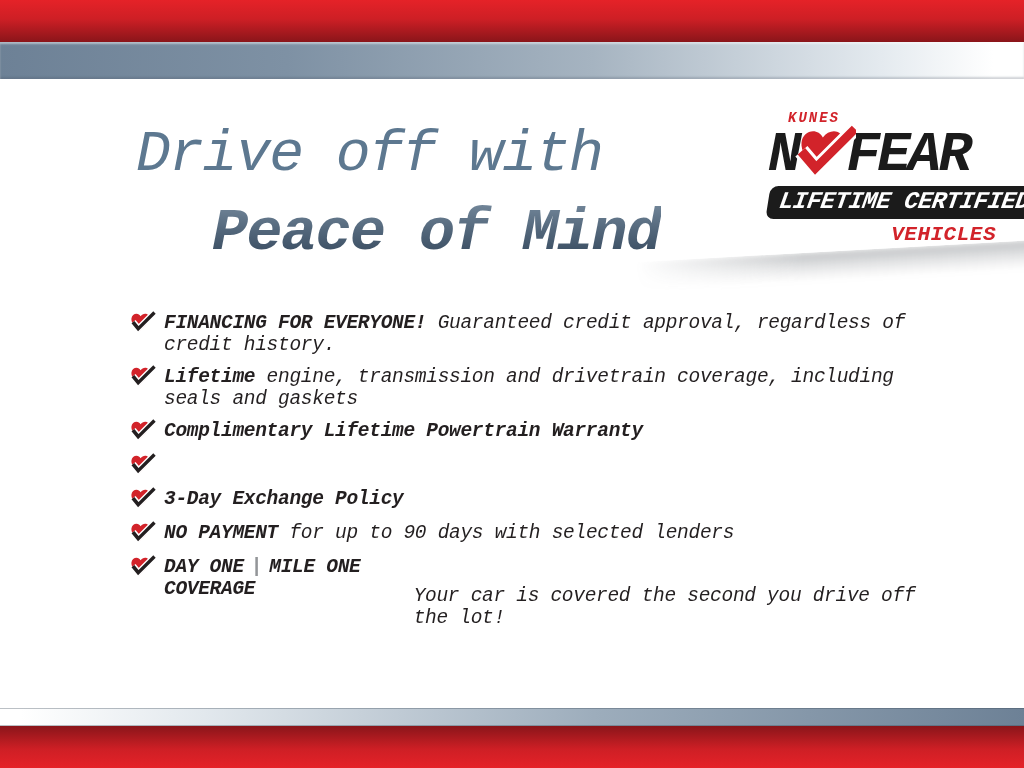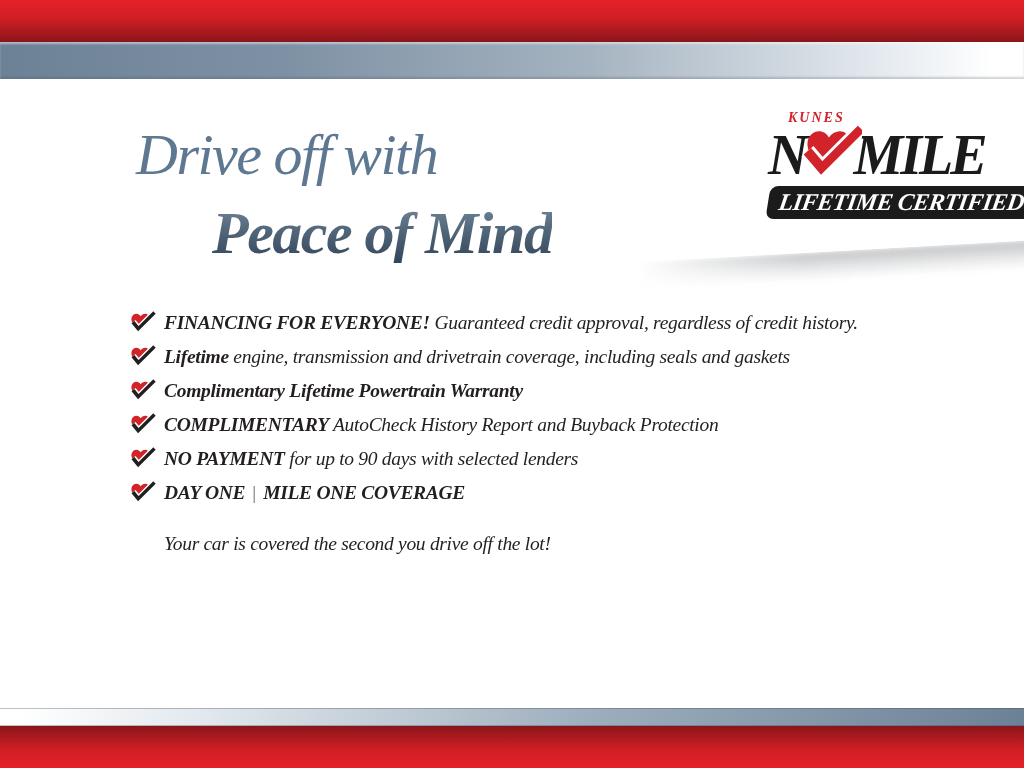--- a/index.html
+++ b/index.html
@@ -1,19 +1,19 @@
 <!DOCTYPE html>
 <html><head>
 <meta charset="utf-8">
 <style>
   * { margin:0; padding:0; box-sizing:border-box; }
   html,body { width:1024px; height:768px; background:#fff; }
   .slide {
     position:relative; width:1024px; height:768px; background:#ffffff;
-    overflow:hidden; font-family:Liberation Serif, serif;
+    overflow:hidden; font-family:Liberation Mono, monospace;
   }
 
   
   .bar-red-top {
     position:absolute; top:0; left:0; width:100%; height:42px;
     background:linear-gradient(180deg,#e52228 0%,#ce1f25 45%,#8a151a 100%);
   }
   .bar-gray-top {
     position:absolute; top:42px; left:0; width:100%; height:37px;
     background:linear-gradient(90deg,#6d8196 0%,#7e91a4 28%,#a6b4c1 58%,#e4eaef 86%,#ffffff 97%);
@@ -83,21 +83,21 @@
   .benefits {
     position:absolute; left:128px; top:312px; width:790px;
     list-style:none; color:#231f20; font-style:italic;
     font-size:19.5px; letter-spacing:-0.3px;
   }
   .benefits li { display:flex; align-items:flex-start; margin-bottom:10px; line-height:22px; }
   .bullet-icon { width:28px; height:25px; flex:0 0 28px; margin-right:8px; margin-top:-1px; }
   .b  { font-weight:700;text-align:right; }
   .r  { font-weight:400; }
   .sep { color:#939598; font-weight:700; padding:0 7px; }
-  .textcol { display:flex; flex-direction:column; }
+  .textcol { display:flex; flex-direction:row; }
   .subline { font-weight:400;margin-top:29px; }
 
   .defs-hidden { position:absolute; width:0; height:0; overflow:hidden; }
 </style>
 </head>
 <body>
 
 <svg class="defs-hidden" aria-hidden="true">
   <defs>
     <g id="hc-bullet">
@@ -126,25 +126,26 @@
   <div class="h1">Drive off with</div>
   <div class="h2">Peace of Mind</div>
 
   <div class="logo">
     <div class="logo-kunes">KUNES</div>
     <div class="logo-row">
       <span>N</span>
       <svg class="logo-heart" viewBox="0 0 40 32">
           <use href="#hc-logo"></use>
         </svg>
-      <span>MILE</span>
+      <span>FEAR</span>
     </div>
     <div class="logo-badge">
       <span>LIFETIME CERTIFIED</span>
     </div>
+    <div class="logo-vehicles">VEHICLES</div>
   </div>
 
   <ul class="benefits">
     <li>
       <svg class="bullet-icon" viewBox="0 0 30 26">
           <use href="#hc-bullet"></use>
         </svg>
       <span><span class="b">FINANCING FOR EVERYONE!</span><span class="r"> Guaranteed credit approval, regardless of credit history.</span></span>
     </li>
     <li>
@@ -156,21 +157,26 @@
     <li>
       <svg class="bullet-icon" viewBox="0 0 30 26">
           <use href="#hc-bullet"></use>
         </svg>
       <span><span class="b">Complimentary Lifetime Powertrain Warranty</span><span class="r"></span></span>
     </li>
     <li>
       <svg class="bullet-icon" viewBox="0 0 30 26">
           <use href="#hc-bullet"></use>
         </svg>
-      <span><span class="b">COMPLIMENTARY</span><span class="r"> AutoCheck History Report and Buyback Protection</span></span>
+    </li>
+    <li>
+      <svg class="bullet-icon" viewBox="0 0 30 26">
+          <use href="#hc-bullet"></use>
+        </svg>
+      <span><span class="b">3-Day Exchange Policy</span><span class="r"></span></span>
     </li>
     <li>
       <svg class="bullet-icon" viewBox="0 0 30 26">
           <use href="#hc-bullet"></use>
         </svg>
       <span><span class="b">NO PAYMENT</span><span class="r"> for up to 90 days with selected lenders</span></span>
     </li>
     <li>
       <svg class="bullet-icon" viewBox="0 0 30 26">
           <use href="#hc-bullet"></use>

